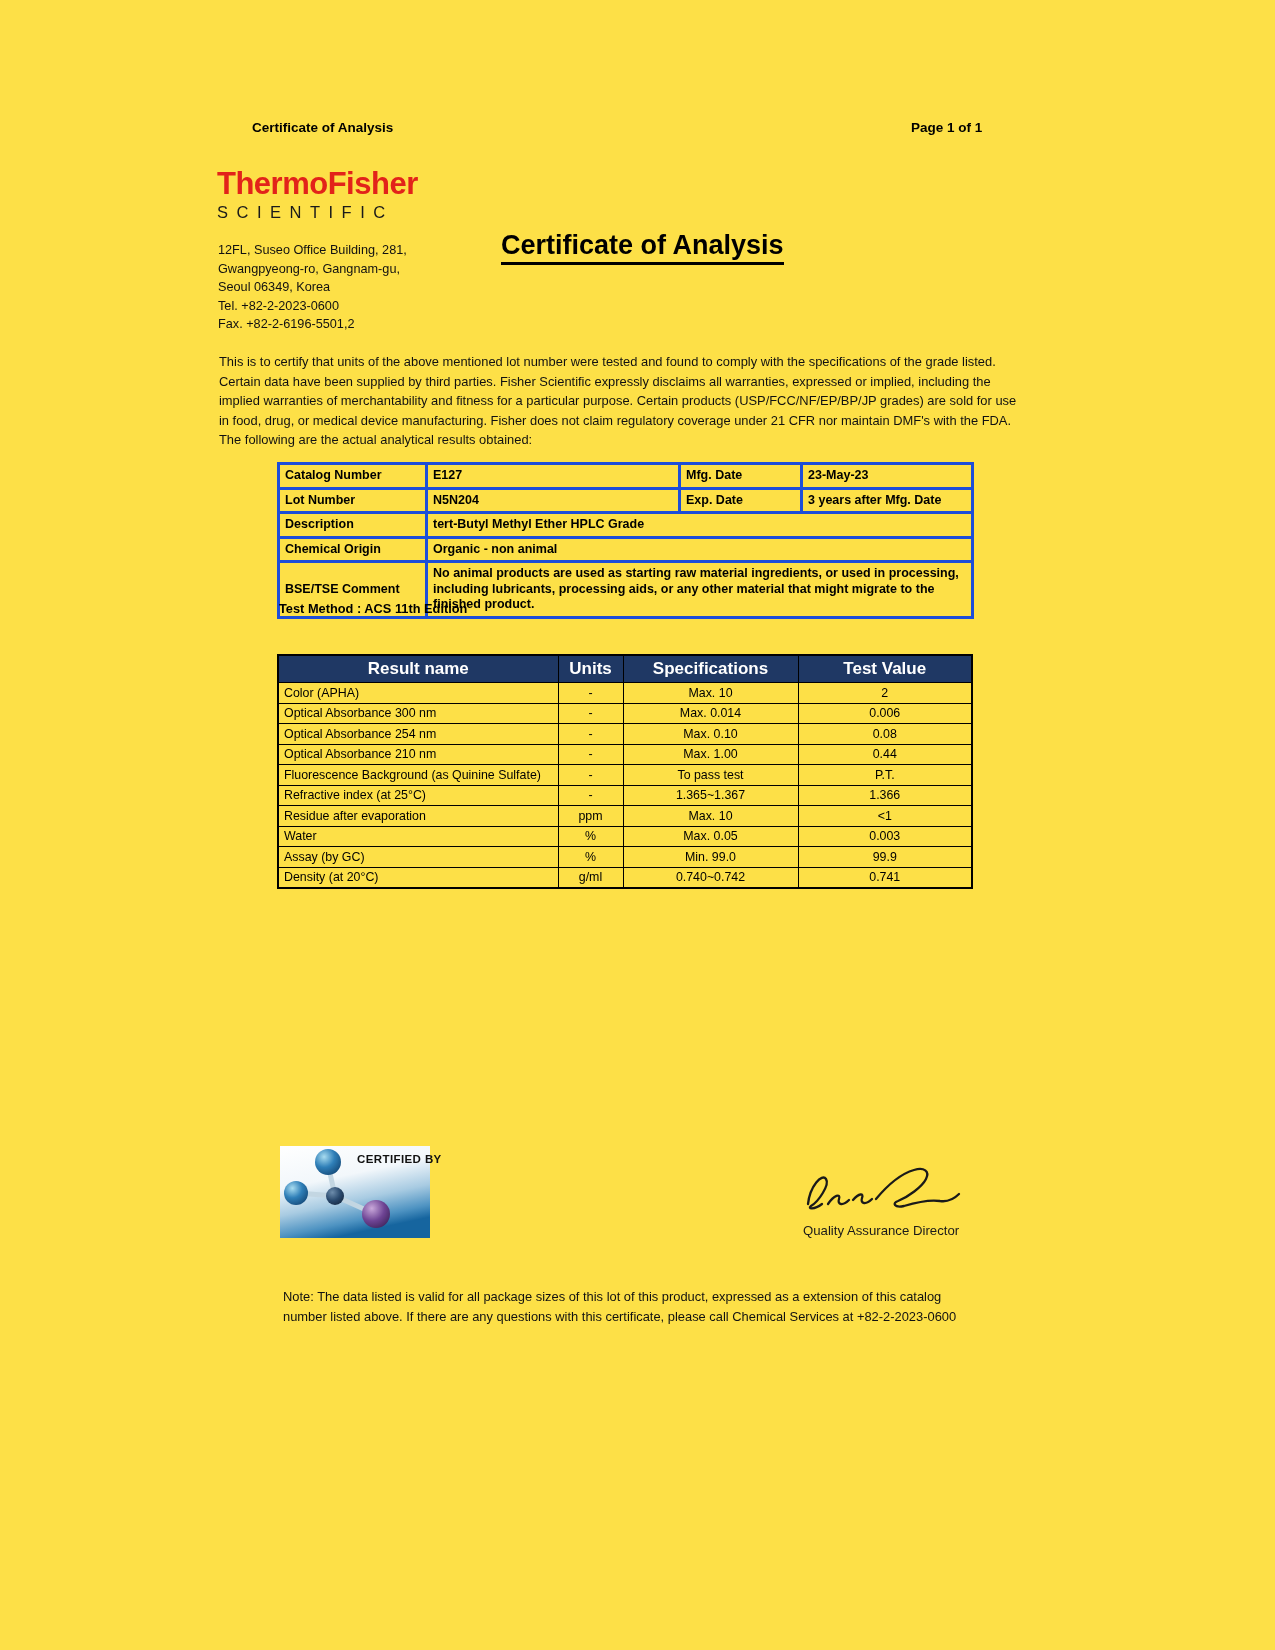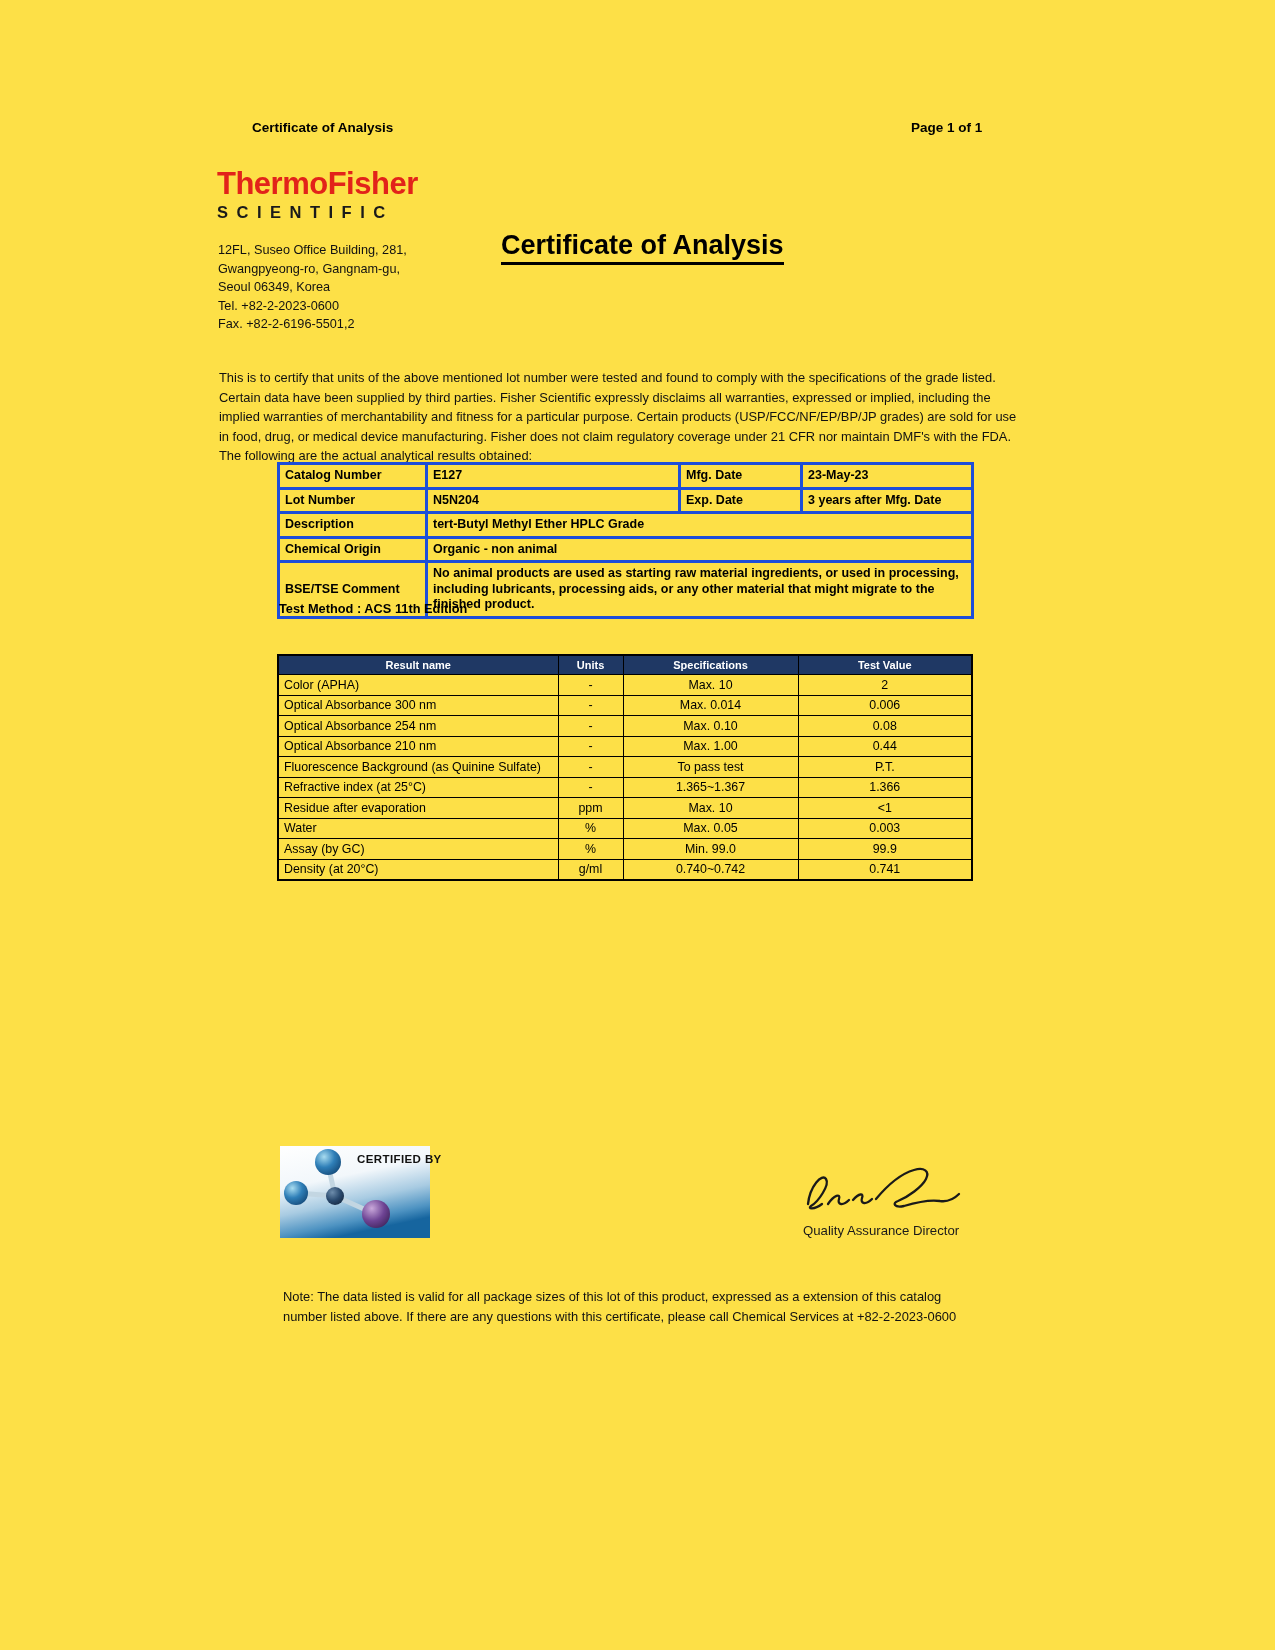--- a/index.html
+++ b/index.html
@@ -12,43 +12,43 @@
   }
   .abs { position:absolute; }
 
   
   .hdr-left  { left:252px; top:120px; font-size:13.5px; font-weight:700; }
   .hdr-right { left:911px; top:120px; font-size:13.5px; font-weight:700; }
 
   
   .logo { left:217px; top:168px; }
   .logo-1 { font-size:31px; font-weight:800; color:var(--brand,#E2231A); line-height:1.05; letter-spacing:-0.5px; }
-  .logo-2 { font-size:16.5px; letter-spacing:8.5px; color:#1a1a1a; font-weight:700; margin-top:2px; }
+  .logo-2 { font-size:16.5px; letter-spacing:8.5px; color:#1a1a1a; font-weight:400; margin-top:2px; }
 
   
   .address { left:218px; top:241px; font-size:12.7px; line-height:18.6px; color:#111; }
 
   
   .doc-title { left:501px; top:230px; font-size:27px; font-weight:800; }
   .doc-title span { display:inline-block; border-bottom:3px solid #000; padding-bottom:1px; }
 
   
-  .intro { left:219px; top:352px; width:805px; font-size:12.9px; line-height:19.6px; color:#111;margin-top:16px; }
+  .intro { left:219px; top:352px; width:805px; font-size:12.9px; line-height:19.6px; color:#111; }
 
   
   .info-table { left:277px; top:462px; width:694px; border-collapse:collapse; border:2px solid #000;
     font-size:12.5px; font-weight:700; table-layout:fixed; }
   .info-table td { border:3px solid #1d4ed8; padding:3px 5px; line-height:15.5px; vertical-align:middle; }
   .iw1 { width:148px; } .iw2 { width:253px;margin-top:24px; } .iw3 { width:122px; } .iw4 { width:171px; }
 
   .test-method { left:279px; top:601px; font-size:12.8px; font-weight:700; }
 
   
   .results-table { left:277px; top:654px; width:694px; border-collapse:collapse; border:2px solid #000; table-layout:fixed; }
-  .results-table th { background:var(--navy,#1F3864); color:#fff; font-size:11px; font-weight:700;
+  .results-table th { background:var(--navy,#1F3864); color:#fff; font-size:17px; font-weight:700;
     border:1px solid #000; padding:3px 4px; text-align:center; }
   .results-table td { border:1px solid #000; font-size:12.4px; padding:2.5px 5px; line-height:14.5px; text-align:center; }
   .results-table td.rc0 { text-align:left; }
   .rc0 { width:280px; } .rc1 { width:65px; } .rc2 { width:175px; } .rc3 { width:174px; }
 
   
   .molecule { left:280px; top:1146px; width:150px; height:92px; }
   .certified-by { left:357px; top:1153px; font-size:11.5px; font-weight:600; letter-spacing:0.4px; color:#111; z-index:2; }
 
   

